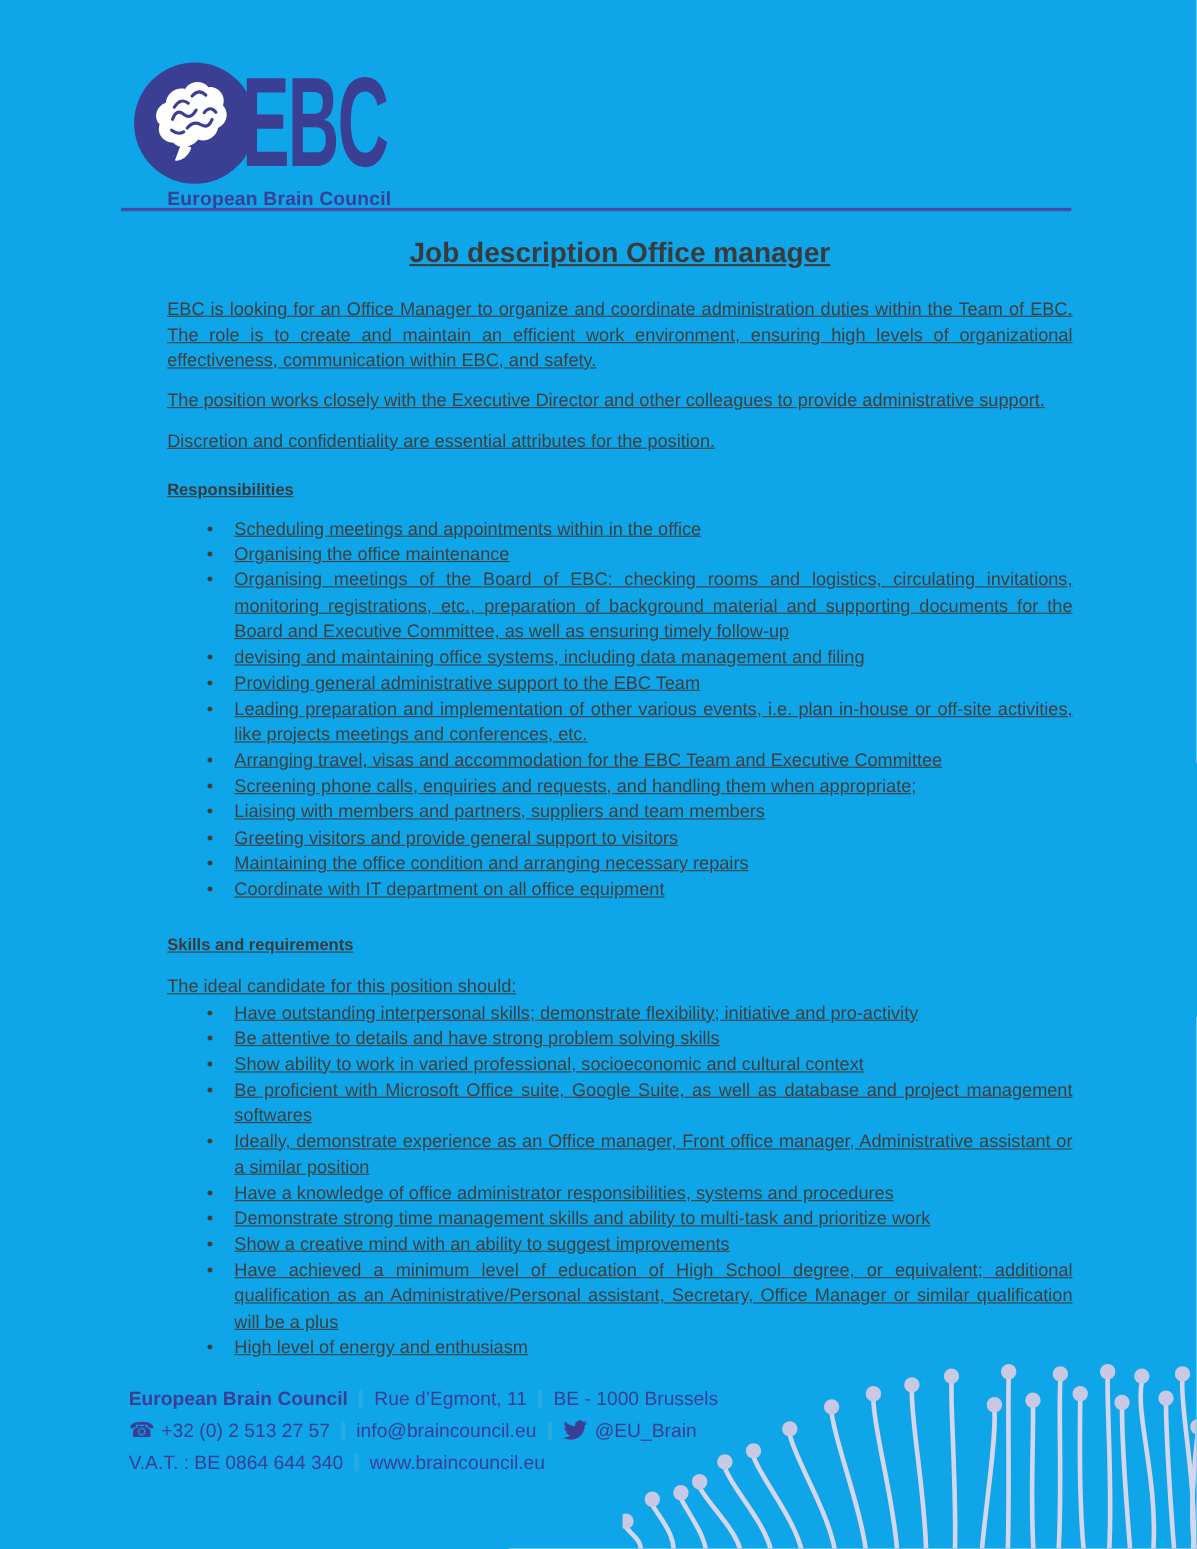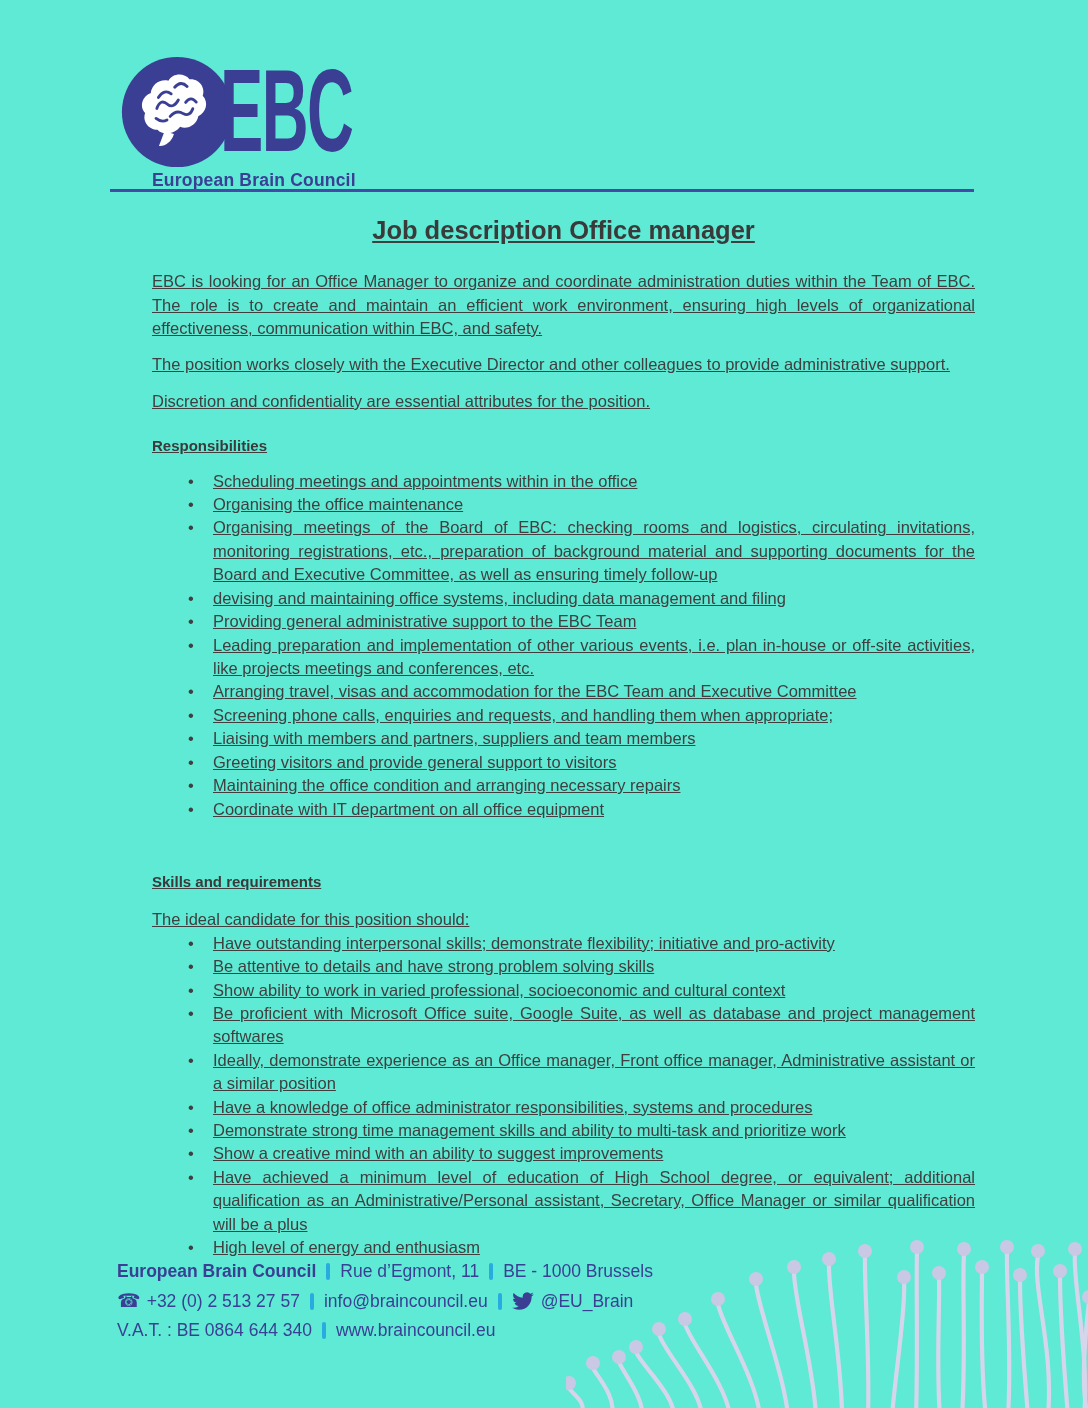--- a/index.html
+++ b/index.html
@@ -1,19 +1,19 @@
 <!DOCTYPE html>
 <html><head>
 <meta charset="utf-8">
 <style>
   html,body { margin:0; padding:0; background:#ffffff; }
   .page {
     position:relative;
     width:1088px; height:1408px;
-    background:#5eead4;
+    background:#0ea5e9;
     overflow:hidden;
     font-family:"Liberation Sans", sans-serif;
   }
 
   
   .header-block { position:absolute; left:120px; top:54px; }
   .logo-row { display:flex; align-items:center; height:116px; }
   .logo-circle { width:114px; height:114px; flex:0 0 auto; }
   .logo-acronym {
     font-weight:bold; font-size:116px; line-height:0.82;
@@ -37,21 +37,21 @@
   }
   .doc-title {
     font-size:25.5px; font-weight:bold; color:#3a3a3a;
     text-align:center; margin:0 0 22px 0;
   }
   .para { margin:0 0 13px 0; text-align:justify; }
   .sec-heading {
     font-size:15px; font-weight:bold; color:#3a3a3a;
     margin:22px 0 0 0;
   }
-  .skills-gap { margin-top:50px; }
+  .skills-gap { margin-top:28px; }
   .skills-intro { margin:16px 0 0 0; }
   .bullets { list-style:none; margin:13px 0 0 0; padding:0; }
   .skills-list { margin-top:0; }
   .bullet-item { position:relative; padding-left:61px; text-align:justify; }
   .bullet-item::before {
     content:"\2022"; position:absolute; left:36px; top:0;
     color:#3f3f3f;
   }
 
   

